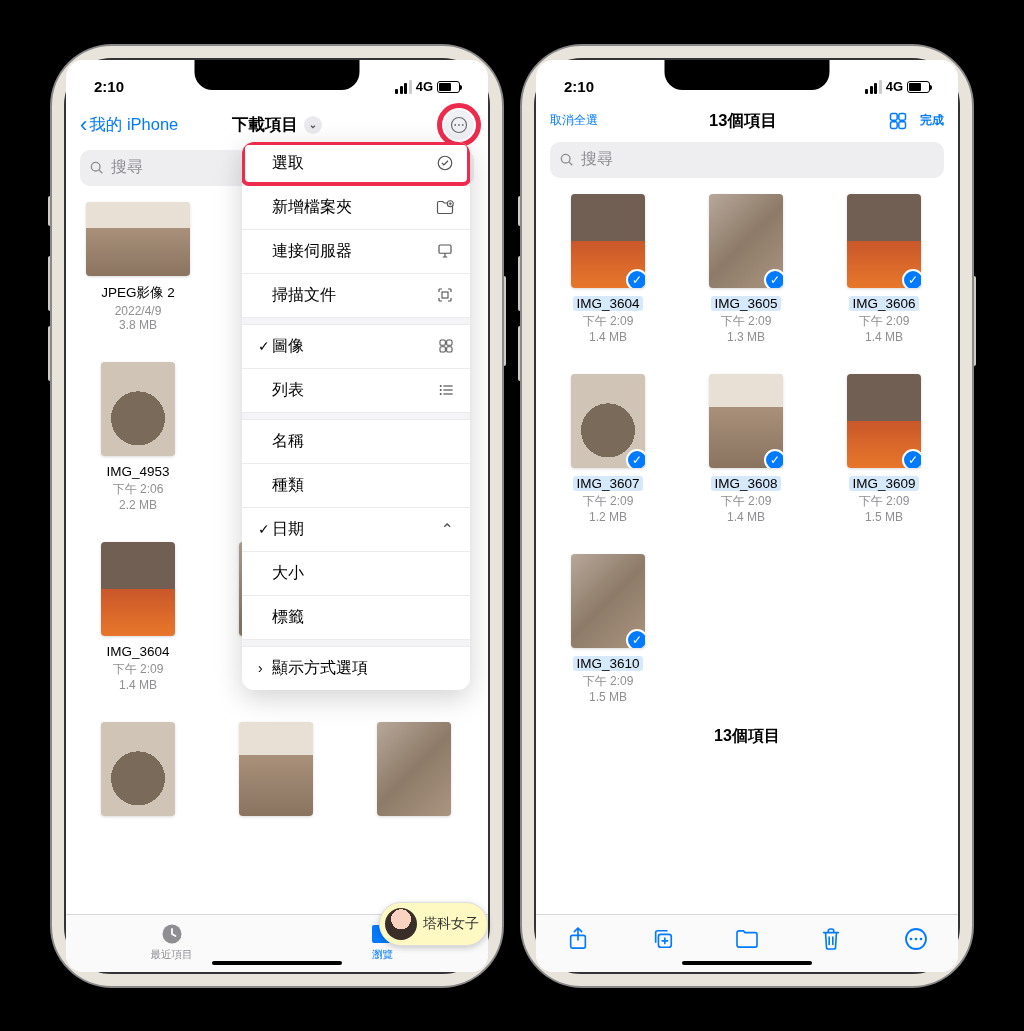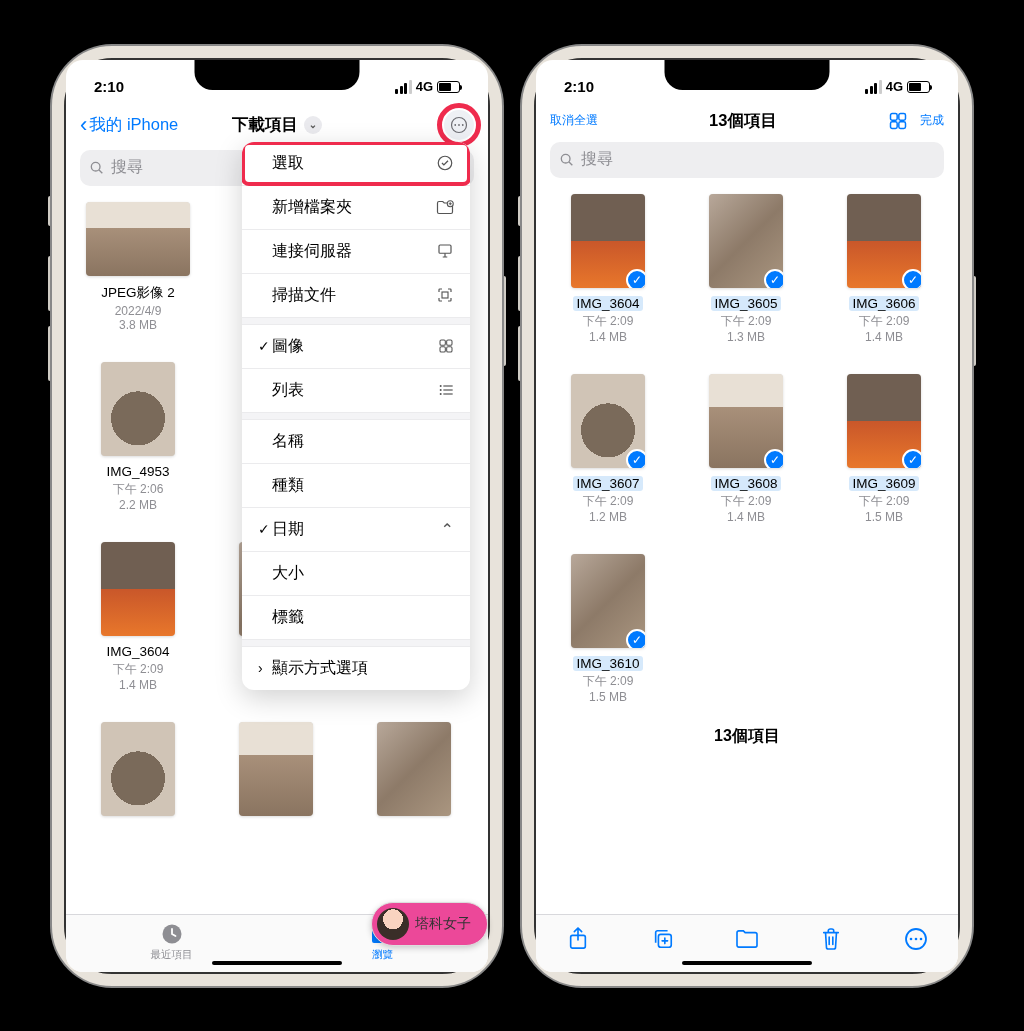--- a/index.html
+++ b/index.html
@@ -29,21 +29,21 @@
 .nav-back { color: #007aff; font-size: 16.5px; display: flex; align-items: center; gap: 2px; cursor: pointer; }
 .chev-l { font-size: 22px; font-weight: 500; line-height: 1; }
 .nav-title { position: absolute; left: 50%; transform: translateX(-50%); display: flex; align-items: center; gap: 6px; font-weight: 600; font-size: 16.5px; }
 .title-chev { width: 18px; height: 18px; background: #eaeaee; border-radius: 50%; display: flex; align-items: center; justify-content: center; font-size: 10px; color: #555; }
 .nav-more { margin-left: auto; width: 30px; height: 30px; border-radius: 50%; background: #eef0f4; display: flex; align-items: center; justify-content: center; color: #6d6d72; cursor: pointer; }
 .nav-more.ann { position: relative; }
 .ann-circle { position: absolute; top: -7px; left: -7px; width: 44px; height: 44px; border: 5px solid #ef2b4d; border-radius: 50%; pointer-events: none; }
 
 .nav-bar2 { display: flex; align-items: center; justify-content: space-between; padding: 6px 14px 10px; }
 .nav-btn { color: #007aff; font-size: 12px; cursor: pointer; }
-.nav-btn.bold { font-weight: 400; }
+.nav-btn.bold { font-weight: 700; }
 .nav-btn.grid-ico { display: flex; align-items: center; }
 .nav-title2 { font-weight: 600; font-size: 16.5px; }
 .nav-right { display: flex; align-items: center; gap: 12px; }
 
 .search-wrap { padding: 0 14px 6px; }
 .search { background: #eeeef0; border-radius: 10px; height: 36px; display: flex; align-items: center; padding: 0 9px; gap: 6px; color: #8e8e93; font-size: 16px; }
 
 .content { flex: 1; overflow: hidden; padding: 10px 20px 0; position: relative; }
 .grid { display: flex; flex-wrap: wrap; gap: 30px 34px; justify-content: flex-start; }
 .item { width: 104px; display: flex; flex-direction: column; align-items: center; }
@@ -73,21 +73,21 @@
 .menu { position: absolute; top: 82px; right: 18px; width: 228px; background: #fff; border-radius: 12px; box-shadow: 0 8px 28px rgba(0,0,0,.18); z-index: 30; overflow: hidden; }
 .menu-item { display: flex; align-items: center; justify-content: space-between; padding: 11px 16px; font-size: 16px; border-bottom: 0.5px solid #ebebed; cursor: pointer; }
 .menu-item:last-child { border-bottom: none; }
 .menu-item.hl { background: #fff; position: relative; }
 .menu-item.hl::before { content:''; position:absolute; inset:-1px -1px -1px -1px; border:4px solid #ef2b4d; border-radius: 8px; pointer-events:none; }
 .menu-sep { height: 7px; background: #f4f4f6; border-bottom: 0.5px solid #ebebed; }
 .menu-item .chk { font-size: 14px; color: #000; width: 14px; }
 .menu-item .lbl { flex: 1; }
 .menu-ico { color: #555; font-size: 16px; }
 
-.watermark { position: absolute; bottom: 40px; right: 14px; z-index:80; display:flex; align-items:center; gap:6px; background:#ec4899; border:1px solid #ddd; border-radius: 30px; padding: 5px 16px 5px 5px; box-shadow:0 2px 6px rgba(0,0,0,.2); }
+.watermark { position: absolute; bottom: 40px; right: 14px; z-index:80; display:flex; align-items:center; gap:6px; background:#fef9c3; border:1px solid #ddd; border-radius: 30px; padding: 5px 8px 5px 5px; box-shadow:0 2px 6px rgba(0,0,0,.2); }
 .wm-avatar { width:32px; height:32px; border-radius:50%; background: radial-gradient(circle at 50% 35%,#f9d3c0 38%,#3a2e28 38%); position:relative; }
 .wm-text { font-size: 14px; font-weight: 500; color: #333; }
 
 svg { display:block; }
 </style>
 </head>
 <body>
 
 <div class="phone-wrap">
   <div class="side-btn l1"></div>

